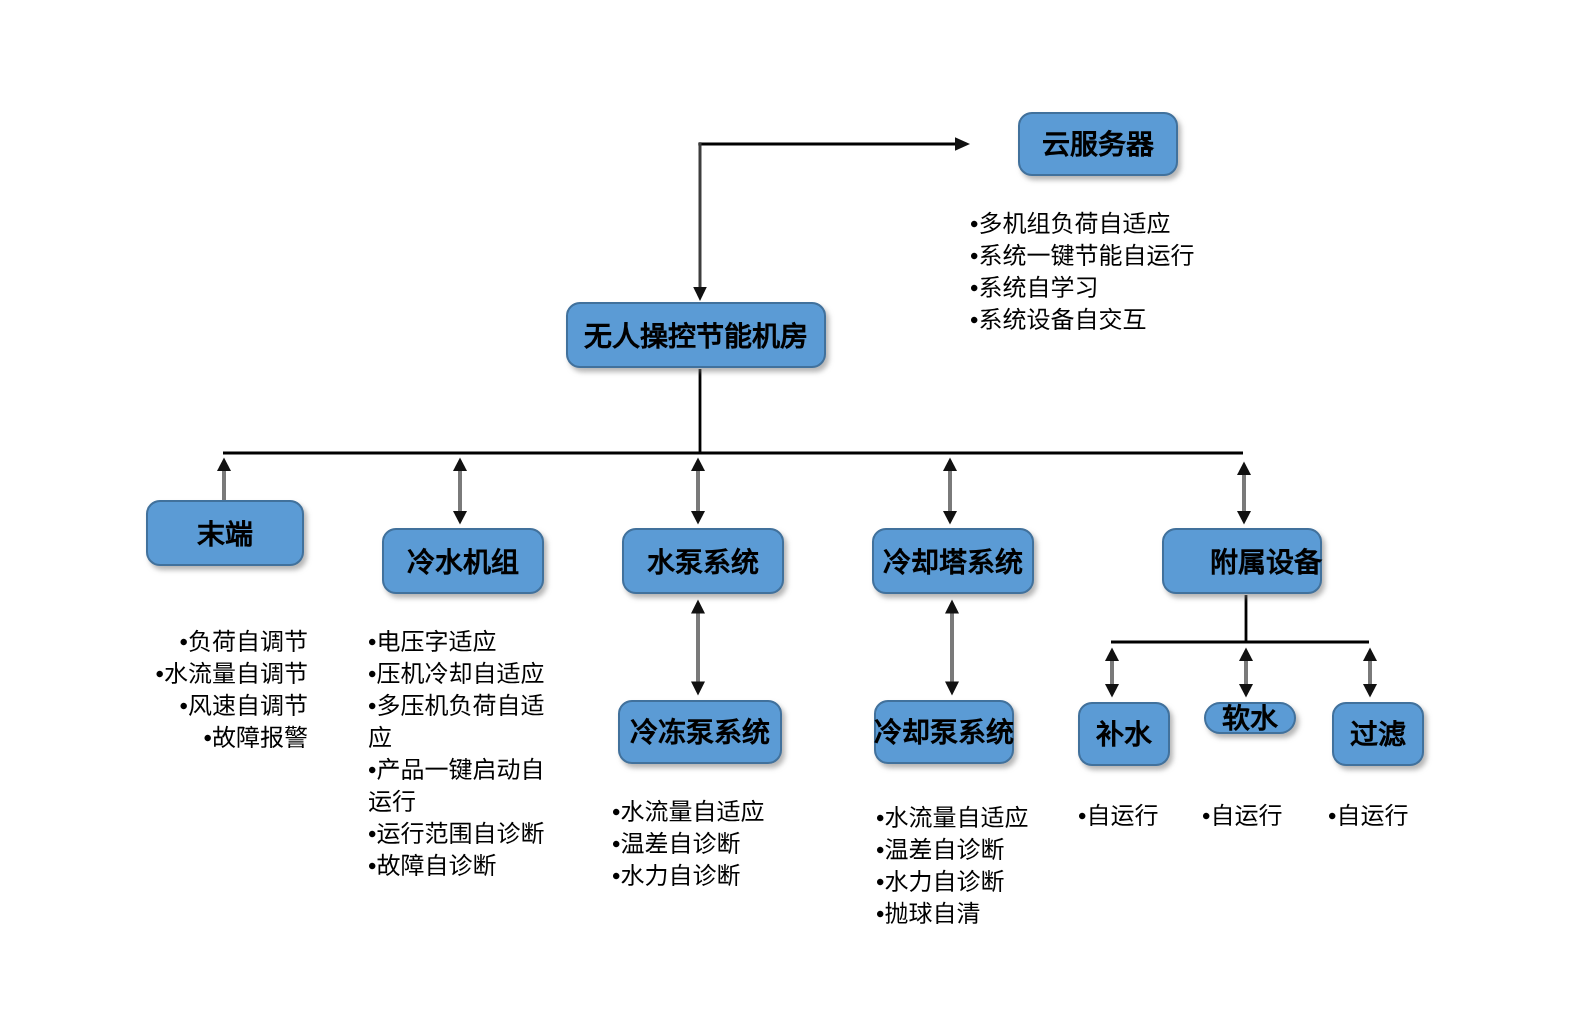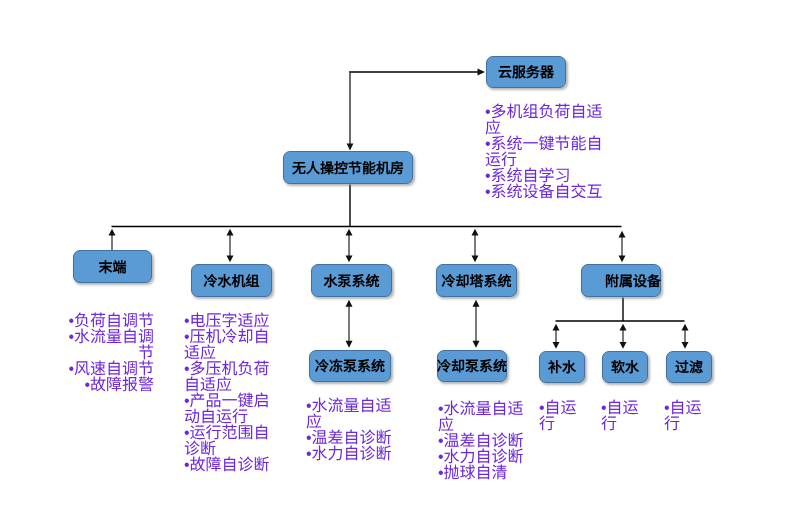--- a/index.html
+++ b/index.html
@@ -52,23 +52,23 @@
     align-items: center;
     justify-content: center;
     font-size: 14px;
     font-weight: bold;
     color: var(--node-text, #000000);
     white-space: nowrap;
     line-height: 1;
   }
   .feature-list {
     position: absolute;
-    font-size: 16px;
+    font-size: 12px;
     line-height: 16px;
-    color: #6d28d9;
+    color: #000000;
   }
   .feature-item::before {
     content: "\2022";
   }
 </style>
 </head>
 <body>
 
 <div class="canvas">
 
@@ -133,41 +133,41 @@
       <polygon class="arrow-head" points="623,323.8 619.5,330.5 626.5,330.5"></polygon>
       <polygon class="arrow-head" points="623,348.8 619.5,342 626.5,342"></polygon>
     </g>
     <g>
       <line class="arrow-shaft" x1="685" y1="329.5" x2="685" y2="343"></line>
       <polygon class="arrow-head" points="685,323.8 681.5,330.5 688.5,330.5"></polygon>
       <polygon class="arrow-head" points="685,348.8 681.5,342 688.5,342"></polygon>
     </g>
   </svg>
 
-  <div class="node" style="left:486px; top:56px; width:80px; height:32px;">云服务器</div>
+  <div class="node" style="left:509px; top:56px; width:80px; height:32px;">云服务器</div>
 
   <div class="node" style="left:283px; top:151px; width:130px; height:33px;">无人操控节能机房</div>
 
   <div class="node" style="left:73px; top:250px; width:79px; height:33px;">末端</div>
 
   <div class="node" style="left:191px; top:264px; width:81px; height:33px;">冷水机组</div>
 
   <div class="node" style="left:311px; top:264px; width:81px; height:33px;">水泵系统</div>
 
   <div class="node" style="left:436px; top:264px; width:81px; height:33px;">冷却塔系统</div>
 
   <div class="node" style="left:581px; top:264px; width:80px; height:33px;padding-left:24px;">附属设备</div>
 
   <div class="node" style="left:309px; top:350px; width:82px; height:32px;">冷冻泵系统</div>
 
   <div class="node" style="left:437px; top:350px; width:70px; height:32px;">冷却泵系统</div>
 
   <div class="node" style="left:539px; top:351px; width:46px; height:32px;">补水</div>
 
-  <div class="node" style="left:602px; top:351px; width:46px; height:32px;">软水</div>
+  <div class="node" style="left:602px; top:351px; width:46px; height:16px;border-radius:12px;">软水</div>
 
   <div class="node" style="left:666px; top:351px; width:46px; height:32px;">过滤</div>
 
   <div class="feature-list" style="left:485px; top:104px; width:122px;">
     <div class="feature-item">多机组负荷自适应</div>
     <div class="feature-item">系统一键节能自运行</div>
     <div class="feature-item">系统自学习</div>
     <div class="feature-item">系统设备自交互</div>
   </div>
 

